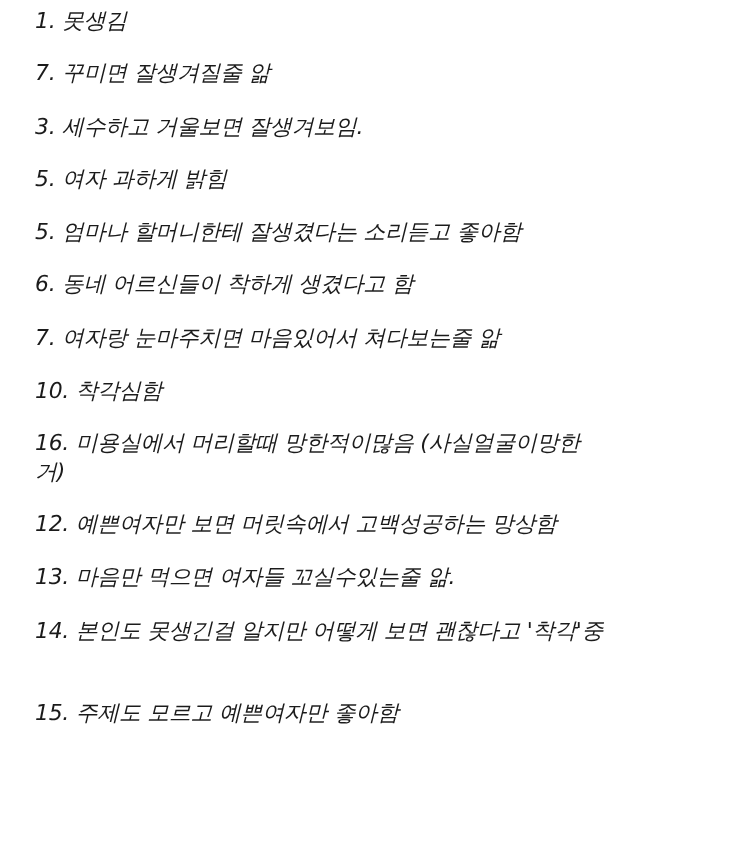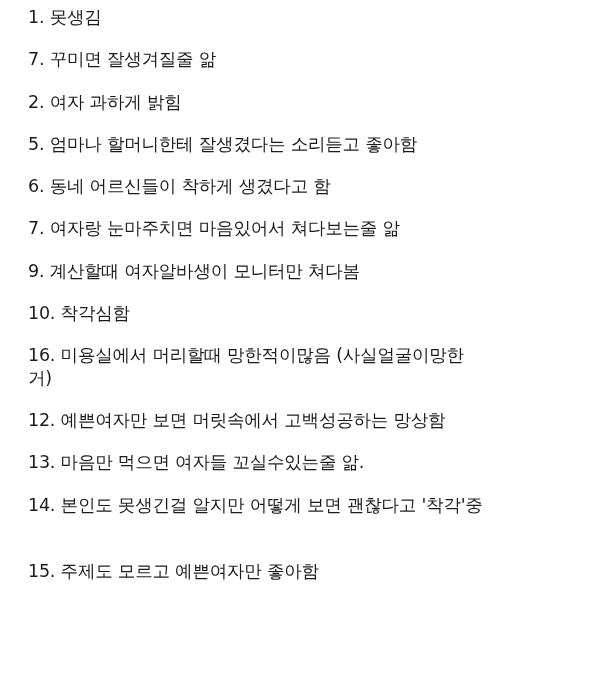--- a/index.html
+++ b/index.html
@@ -13,20 +13,21 @@
     font-family: "DejaVu Sans", "Liberation Sans", sans-serif;
     color: #1b1b1b;
     overflow: hidden;
   }
   #doc {
     box-sizing: border-box;
     width: 600px;
     height: 682px;
     padding: 6px 16px 0 28px;
     background: #ffffff;
+    font-style: italic;
   }
   .line {
     font-size: 17.5px;
     line-height: 1.3;
     letter-spacing: -0.2px;
     margin: 0 0 19.5px 0;
     white-space: pre-wrap;
     word-break: break-all;
     color: #1b1b1b;
     font-weight: 500;
@@ -35,25 +36,25 @@
     margin-bottom: 0;
     margin-top: 44px;
   }
 </style>
 </head>
 <body>
 
 <div id="doc">
   <p class="line">1. 못생김</p>
   <p class="line">7. 꾸미면 잘생겨질줄 앎</p>
-  <p class="line">2. 여자 과하게 밝힘</p>
+  <p class="line">3. 세수하고 거울보면 잘생겨보임.</p>
+  <p class="line">5. 여자 과하게 밝힘</p>
   <p class="line">5. 엄마나 할머니한테 잘생겼다는 소리듣고 좋아함</p>
   <p class="line">6. 동네 어르신들이 착하게 생겼다고 함</p>
   <p class="line">7. 여자랑 눈마주치면 마음있어서 쳐다보는줄 앎</p>
-  <p class="line">9. 계산할때 여자알바생이 모니터만 쳐다봄</p>
   <p class="line">10. 착각심함</p>
   <p class="line">16. 미용실에서 머리할때 망한적이많음 (사실얼굴이망한
 거)</p>
   <p class="line">12. 예쁜여자만 보면 머릿속에서 고백성공하는 망상함</p>
   <p class="line">13. 마음만 먹으면 여자들 꼬실수있는줄 앎.</p>
   <p class="line">14. 본인도 못생긴걸 알지만 어떻게 보면 괜찮다고 '착각'중</p>
   <p class="line">15. 주제도 모르고 예쁜여자만 좋아함</p>
 </div>
 
 </body></html>

